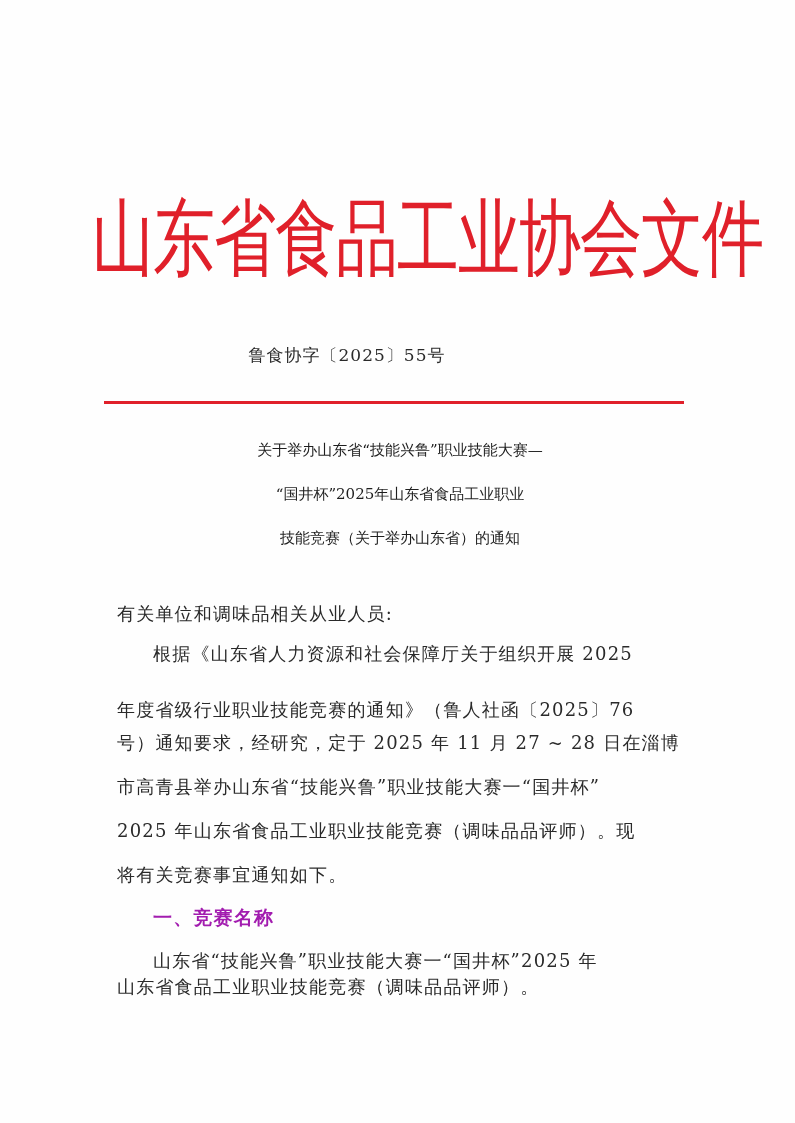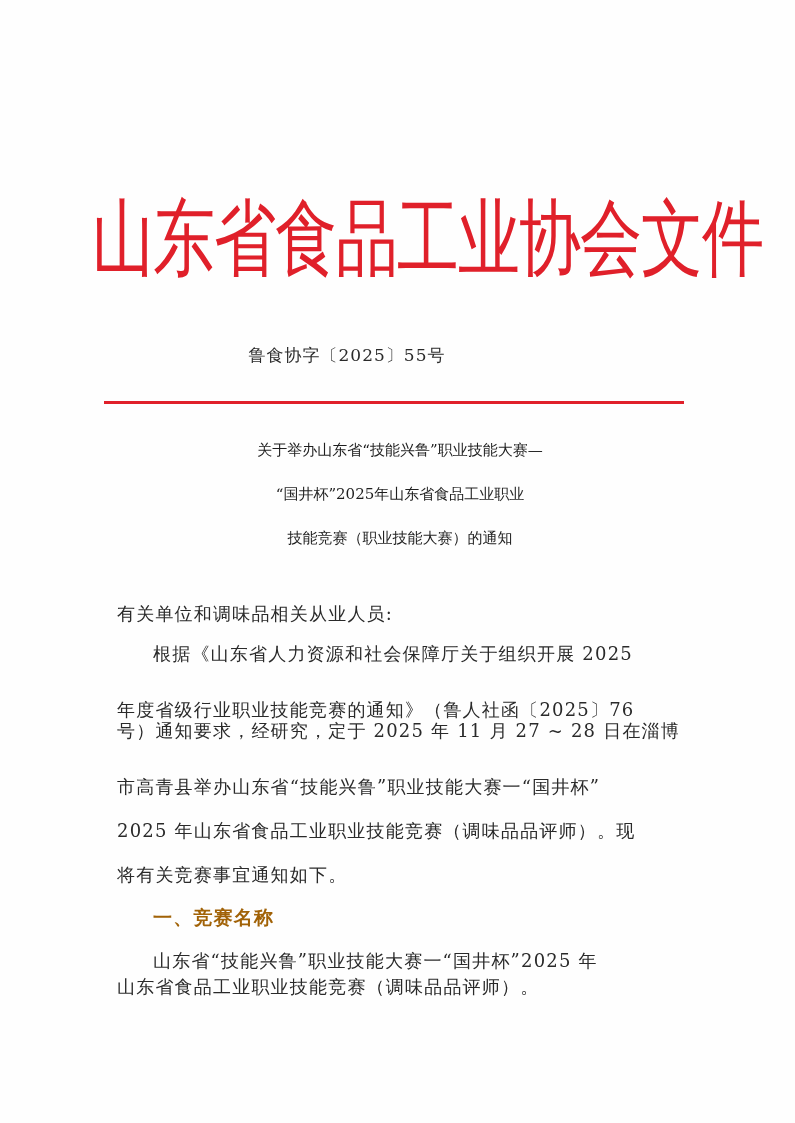--- a/index.html
+++ b/index.html
@@ -87,21 +87,21 @@
     .line {
       position: absolute;
       white-space: nowrap;
       line-height: 26px;
       letter-spacing: 1.2px;
     }
     .heading {
       font-family: "DejaVu Sans", "Liberation Sans", sans-serif;
       font-weight: bold;
       font-size: 19px;
-      color: #a16207;
+      color: #a21caf;
     }
   </style>
 </head>
 <body>
 
 <div class="page">
 
   <div class="masthead">
     <span>山</span>
     <span>东</span>
@@ -116,29 +116,29 @@
     <span>件</span>
   </div>
 
   <div class="doc-number">鲁食协字〔2025〕55号</div>
 
   <div class="red-rule"></div>
 
   <div class="title">
     <div>关于举办山东省“技能兴鲁”职业技能大赛—</div>
     <div>“国井杯”2025年山东省食品工业职业</div>
-    <div>技能竞赛（职业技能大赛）的通知</div>
+    <div>技能竞赛（关于举办山东省）的通知</div>
   </div>
 
   <div class="body">
     <div class="line" style="left:0; top:5px;">有关单位和调味品相关从业人员:</div>
 
     <div class="line" style="left:36px; top:45px;">根据《山东省人力资源和社会保障厅关于组织开展 2025</div>
     <div class="line" style="left:0; top:101px;">年度省级行业职业技能竞赛的通知》（鲁人社函〔2025〕76</div>
-    <div class="line" style="left:0; top:122px;">号）通知要求，经研究，定于 2025 年 11 月 27 ~ 28 日在淄博</div>
+    <div class="line" style="left:0; top:134px;">号）通知要求，经研究，定于 2025 年 11 月 27 ~ 28 日在淄博</div>
     <div class="line" style="left:0; top:178px;">市高青县举办山东省“技能兴鲁”职业技能大赛一“国井杯”</div>
     <div class="line" style="left:0; top:222px;">2025 年山东省食品工业职业技能竞赛（调味品品评师）。现</div>
     <div class="line" style="left:0; top:266px;">将有关竞赛事宜通知如下。</div>
 
     <div class="line heading" style="left:36px; top:308px;">一、竞赛名称</div>
 
     <div class="line" style="left:36px; top:352px;">山东省“技能兴鲁”职业技能大赛一“国井杯”2025 年</div>
     <div class="line" style="left:0; top:378px;">山东省食品工业职业技能竞赛（调味品品评师）。</div>
   </div>
 

